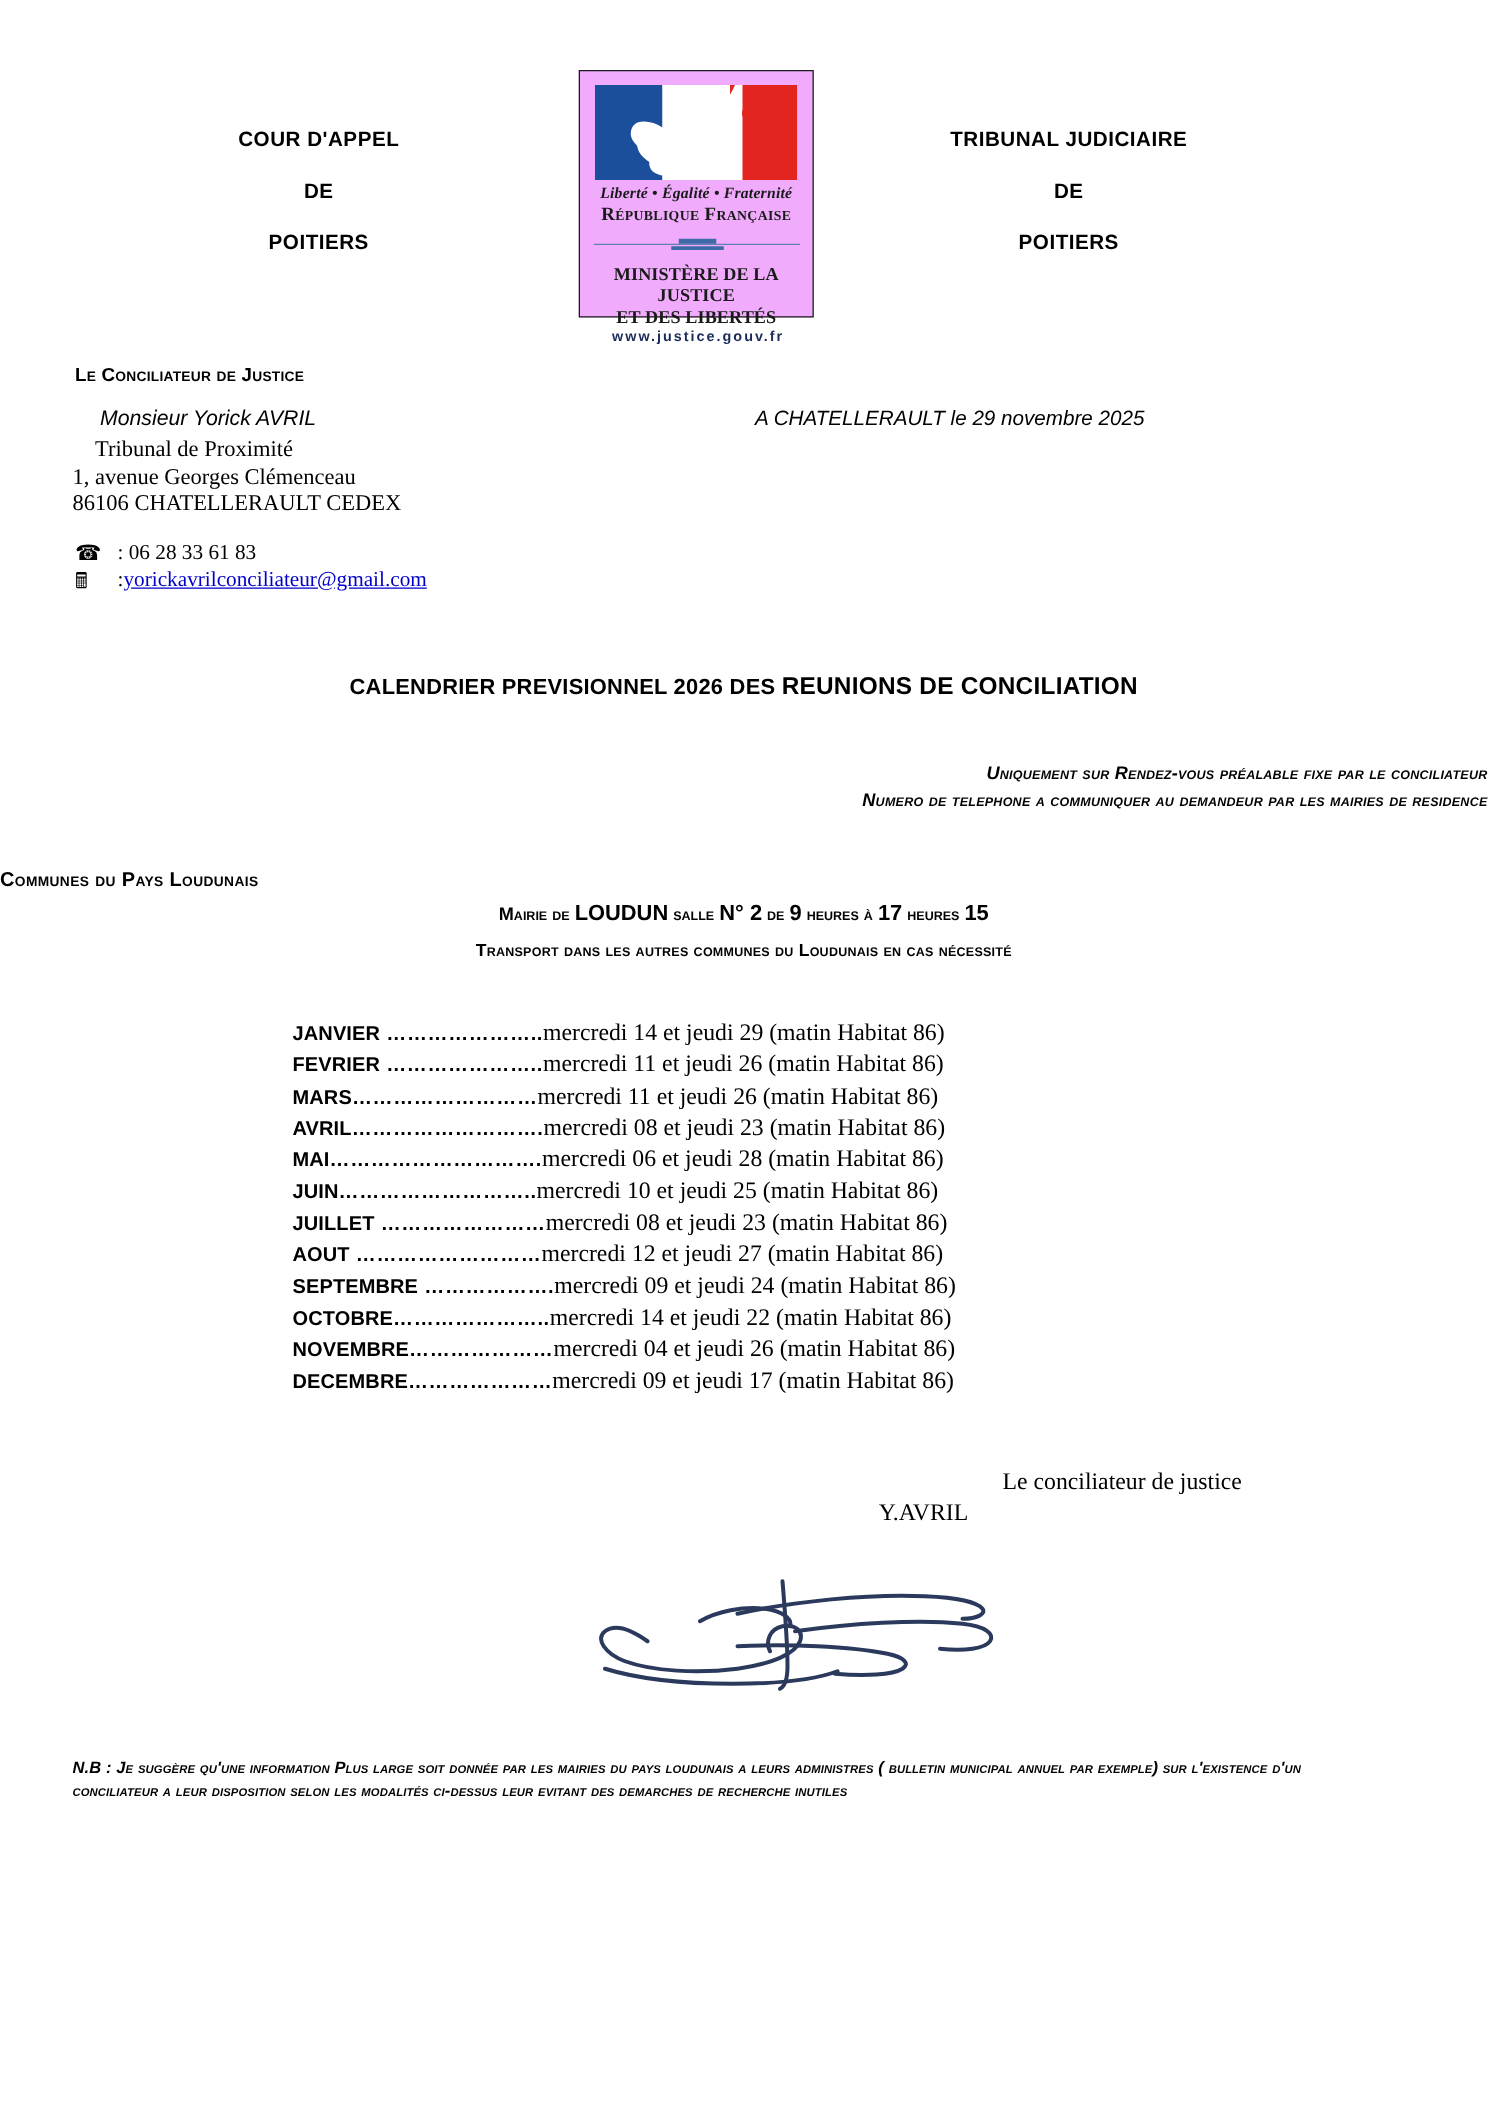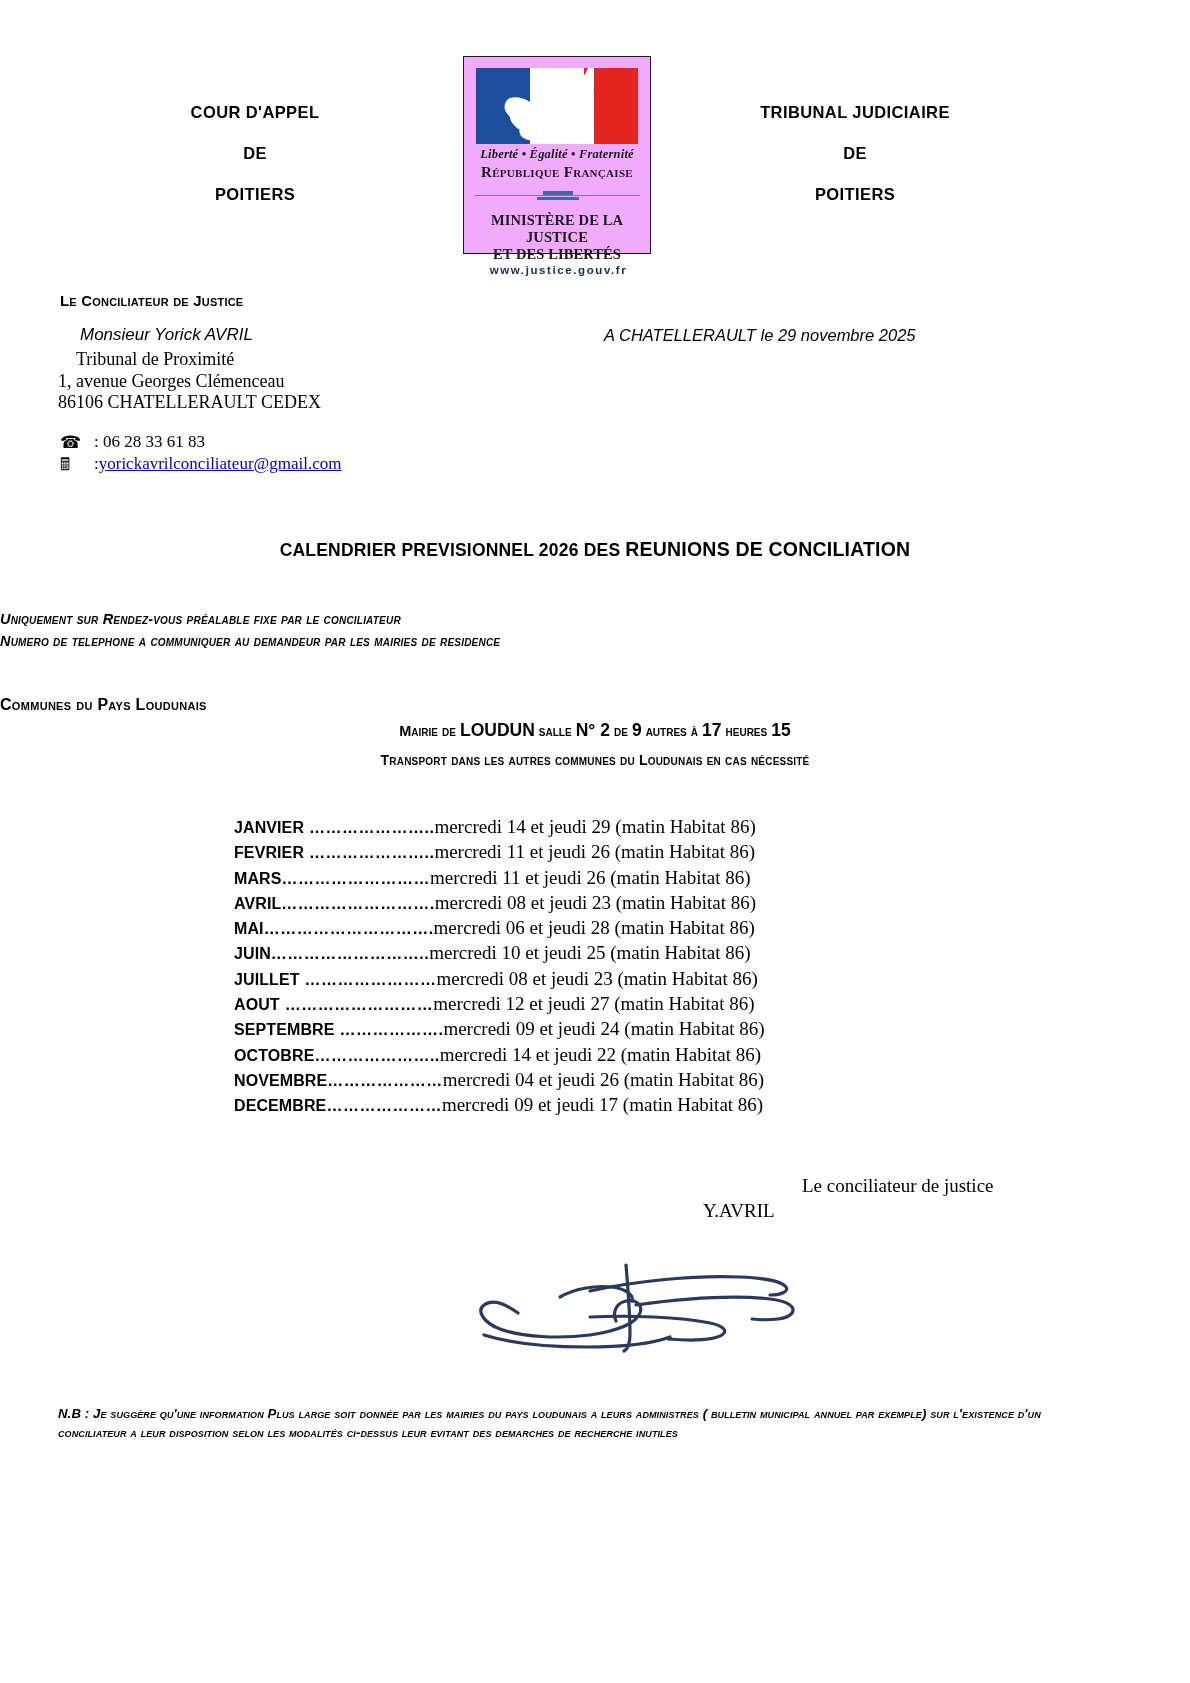--- a/index.html
+++ b/index.html
@@ -239,21 +239,21 @@
     font-weight: bold;
     white-space: nowrap;
   }
   .main-title .t-small { font-size: 17.5px; letter-spacing: 0.2px; }
   .main-title .t-big   { font-size: 19.5px; letter-spacing: 0.2px; }
 
   .subtitle {
     position: absolute;
     left: 0;
     width: 1190px;
-    text-align: left;
+    text-align: right;
     font-family: "Liberation Sans", sans-serif;
     font-weight: bold;
     font-style: italic;
     font-size: 14.5px;
     font-variant: small-caps;
     letter-spacing: 0.2px;
   }
   .subtitle.s1 { top: 611px; }
   .subtitle.s2 { top: 633px; }
 
@@ -431,21 +431,21 @@
   <div class="main-title">
     <span class="t-small">CALENDRIER PREVISIONNEL  2026 DES </span><span class="t-big">REUNIONS DE CONCILIATION</span>
   </div>
 
   <div class="subtitle s1">Uniquement sur Rendez-vous préalable fixe par le conciliateur</div>
   <div class="subtitle s2">Numero de telephone a communiquer au demandeur par les mairies de residence</div>
 
   <div class="commune-title">Communes du Pays Loudunais</div>
 
   <div class="mairie-line">
-    <span>Mairie de </span><span class="big">LOUDUN</span><span>  salle  </span><span class="big">N° 2</span><span>  de  </span><span class="big">9</span><span> autres  à  </span><span class="big">17</span><span> heures </span><span class="big">15</span>
+    <span>Mairie de </span><span class="big">LOUDUN</span><span>  salle  </span><span class="big">N° 2</span><span>  de  </span><span class="big">9</span><span> heures  à  </span><span class="big">17</span><span> heures </span><span class="big">15</span>
   </div>
 
   <div class="transport-line">Transport dans les autres communes du Loudunais en cas nécessité</div>
 
   <div class="months" id="months-container">
       <div class="month-row"><span class="m-name">JANVIER</span><span class="m-dots"> …………………..</span><span class="m-detail">mercredi 14 et jeudi 29 (matin Habitat 86)</span></div>
       <div class="month-row"><span class="m-name">FEVRIER</span><span class="m-dots"> …………………..</span><span class="m-detail">mercredi 11 et jeudi 26 (matin Habitat 86)</span></div>
       <div class="month-row"><span class="m-name">MARS</span><span class="m-dots">………………………</span><span class="m-detail">mercredi 11 et jeudi 26 (matin Habitat 86)</span></div>
       <div class="month-row"><span class="m-name">AVRIL</span><span class="m-dots">……………………….</span><span class="m-detail">mercredi 08 et jeudi 23 (matin Habitat 86)</span></div>
       <div class="month-row"><span class="m-name">MAI</span><span class="m-dots">………………………….</span><span class="m-detail">mercredi 06 et jeudi 28 (matin Habitat 86)</span></div>

